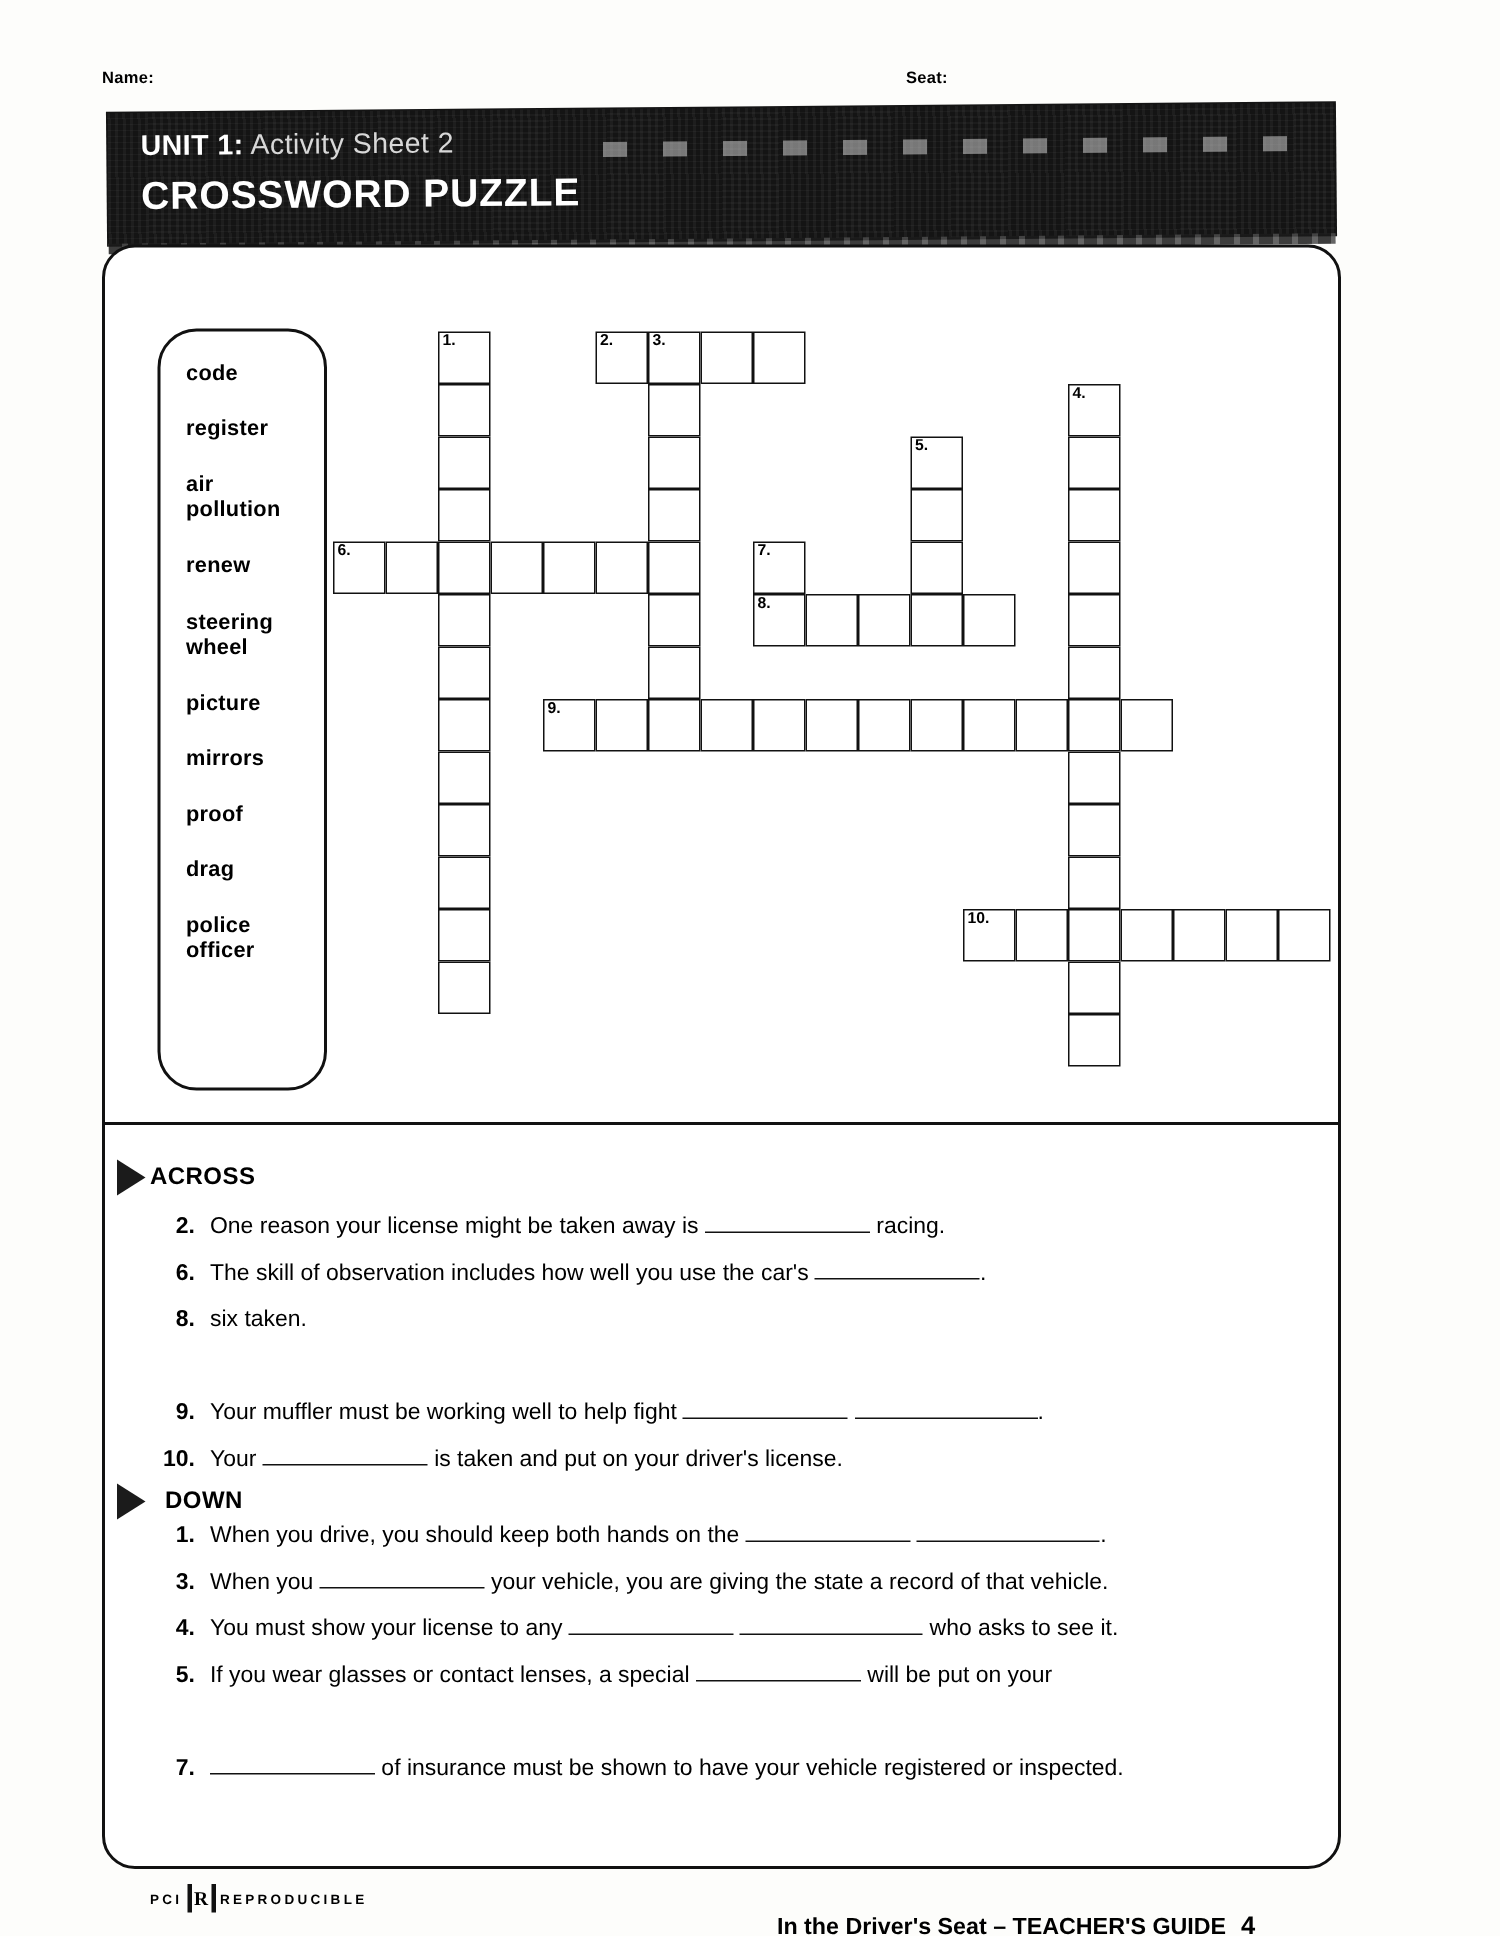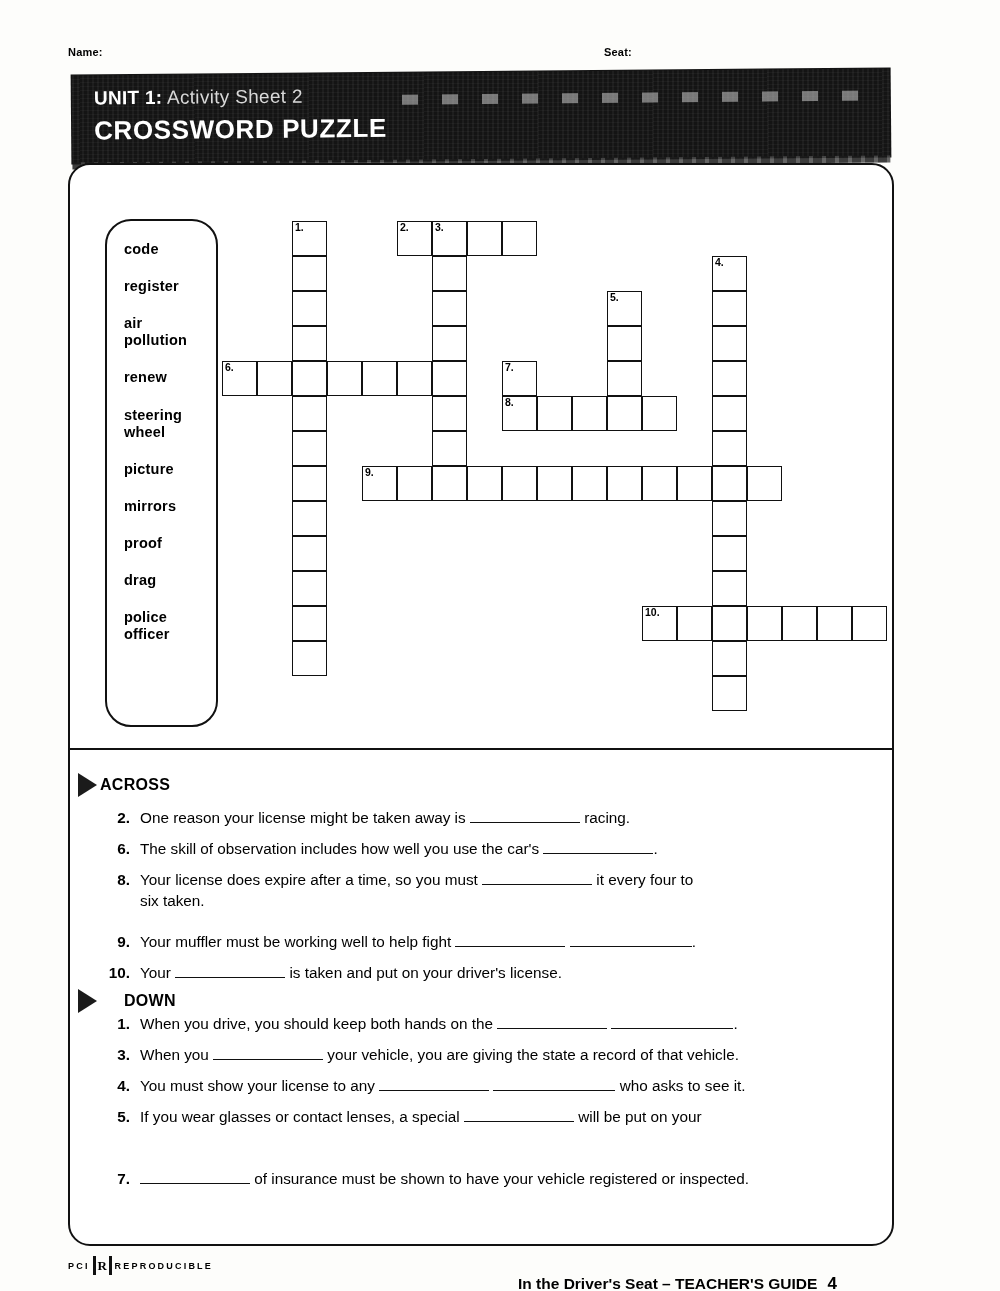--- a/index.html
+++ b/index.html
@@ -173,21 +173,21 @@
     display: inline-block;
     border-bottom: 1.6px solid #111;
     vertical-align: baseline;
   }
   .b-md { width: 110px; }
   .b-lg { width: 122px; }
 
   
   #footer-left {
     position: absolute;
-    left: 68px; top: 1256px;
+    left: 100px; top: 1256px;
     font-size: 9px;
     letter-spacing: 2.2px;
     font-weight: bold;
     display: flex; align-items: center; gap: 3px;
   }
   #footer-left .rbox {
     display: inline-flex;
     align-items: center; justify-content: center;
     width: 19px; height: 19px;
     border-left: 3px solid #111;
@@ -329,27 +329,27 @@
       <div class="cell" style="left: 560px; top: 385px;"></div>
       <div class="cell" style="left: 595px; top: 385px;"></div>
       <div class="cell" style="left: 630px; top: 385px;"></div>
     </div>
 
   <div class="sec-arrow" style="left:78px; top:773px;"></div>
   <div class="sec-head" style="left:100px; top:776px;">ACROSS</div>
   <div id="across-clues">
       <div class="clue" style="left: 104px; top: 807px;"><span class="n">2.</span><span class="txt">One reason your license might be taken away is <span class="blank b-md"></span> racing.</span></div>
       <div class="clue" style="left: 104px; top: 838px;"><span class="n">6.</span><span class="txt">The skill of observation includes how well you use the car's <span class="blank b-md"></span>.</span></div>
-      <div class="clue" style="left: 104px; top: 869px;"><span class="n">8.</span><span class="txt">Your license does expire after a time, so you must <span class="blank b-md"></span> it every four to</span><span class="txt2">six taken.</span></div>
+      <div class="clue" style="left: 104px; top: 869px;"><span class="n">8.</span><span class="txt2">six taken.</span></div>
       <div class="clue" style="left: 104px; top: 931px;"><span class="n">9.</span><span class="txt">Your muffler must be working well to help fight <span class="blank b-md"></span> <span class="blank b-lg"></span>.</span></div>
       <div class="clue" style="left: 104px; top: 962px;"><span class="n">10.</span><span class="txt">Your <span class="blank b-md"></span> is taken and put on your driver's license.</span></div>
     </div>
 
   <div class="sec-arrow" style="left:78px; top:989px;"></div>
-  <div class="sec-head" style="left:124px; top:992px;">DOWN</div>
+  <div class="sec-head" style="left:110px; top:992px;">DOWN</div>
   <div id="down-clues">
       <div class="clue" style="left: 104px; top: 1013px;"><span class="n">1.</span><span class="txt">When you drive, you should keep both hands on the <span class="blank b-md"></span> <span class="blank b-lg"></span>.</span></div>
       <div class="clue" style="left: 104px; top: 1044px;"><span class="n">3.</span><span class="txt">When you <span class="blank b-md"></span> your vehicle, you are giving the state a record of that vehicle.</span></div>
       <div class="clue" style="left: 104px; top: 1075px;"><span class="n">4.</span><span class="txt">You must show your license to any <span class="blank b-md"></span> <span class="blank b-lg"></span> who asks to see it.</span></div>
       <div class="clue" style="left: 104px; top: 1106px;"><span class="n">5.</span><span class="txt">If you wear glasses or contact lenses, a special <span class="blank b-md"></span> will be put on your</span></div>
       <div class="clue" style="left: 104px; top: 1168px;"><span class="n">7.</span><span class="txt"><span class="blank b-md"></span> of insurance must be shown to have your vehicle registered or inspected.</span></div>
     </div>
 
   <div id="footer-left">
     <span>PCI</span>

